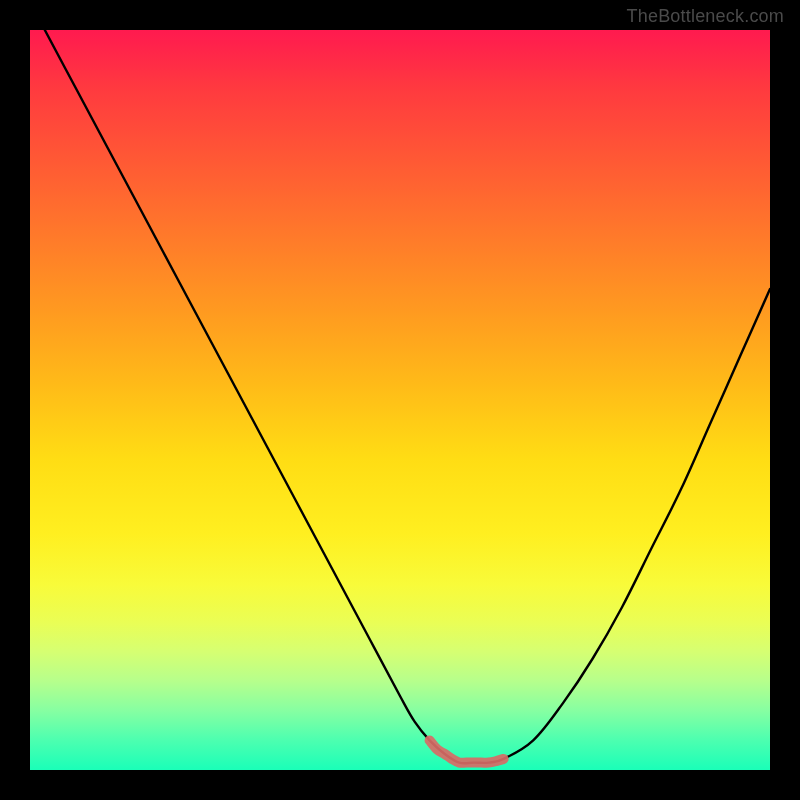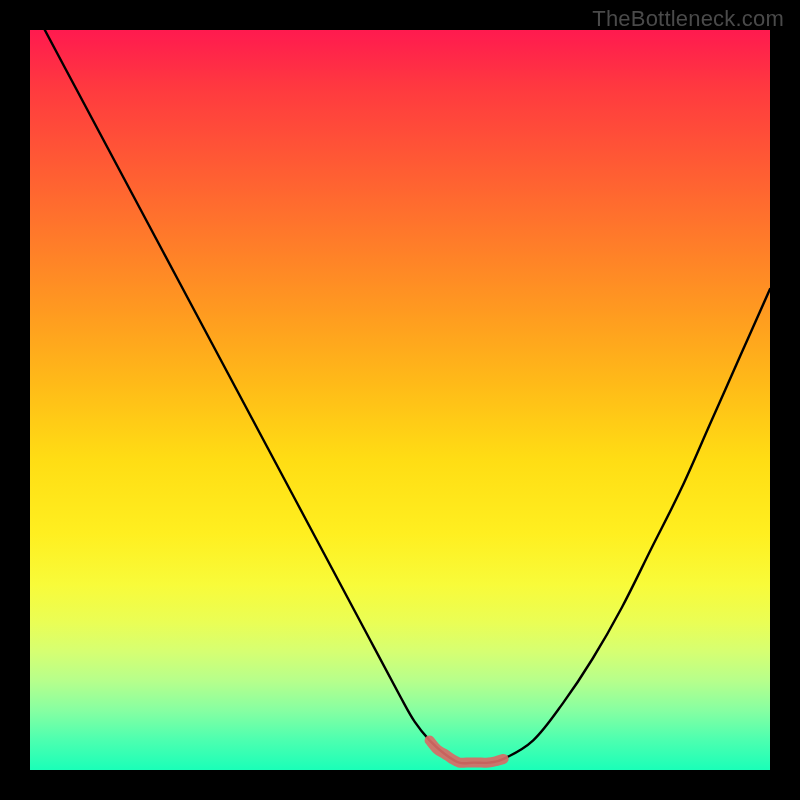--- a/index.html
+++ b/index.html
@@ -43,21 +43,21 @@
       #b6ff8c 88%,
       #86ffa2 92%,
       #4cffb0 96%,
       #1affb8 100%);
   }
   .watermark {
     position: absolute;
     top: 6px;
     right: 16px;
     color: #4a4a4a;
-    font-size: 22px;
+    font-size: 18px;
     font-weight: 500;
     letter-spacing: 0.2px;
     user-select: none;
   }
   svg.lines {
     position: absolute;
     inset: 0;
   }
 </style>
 </head>

